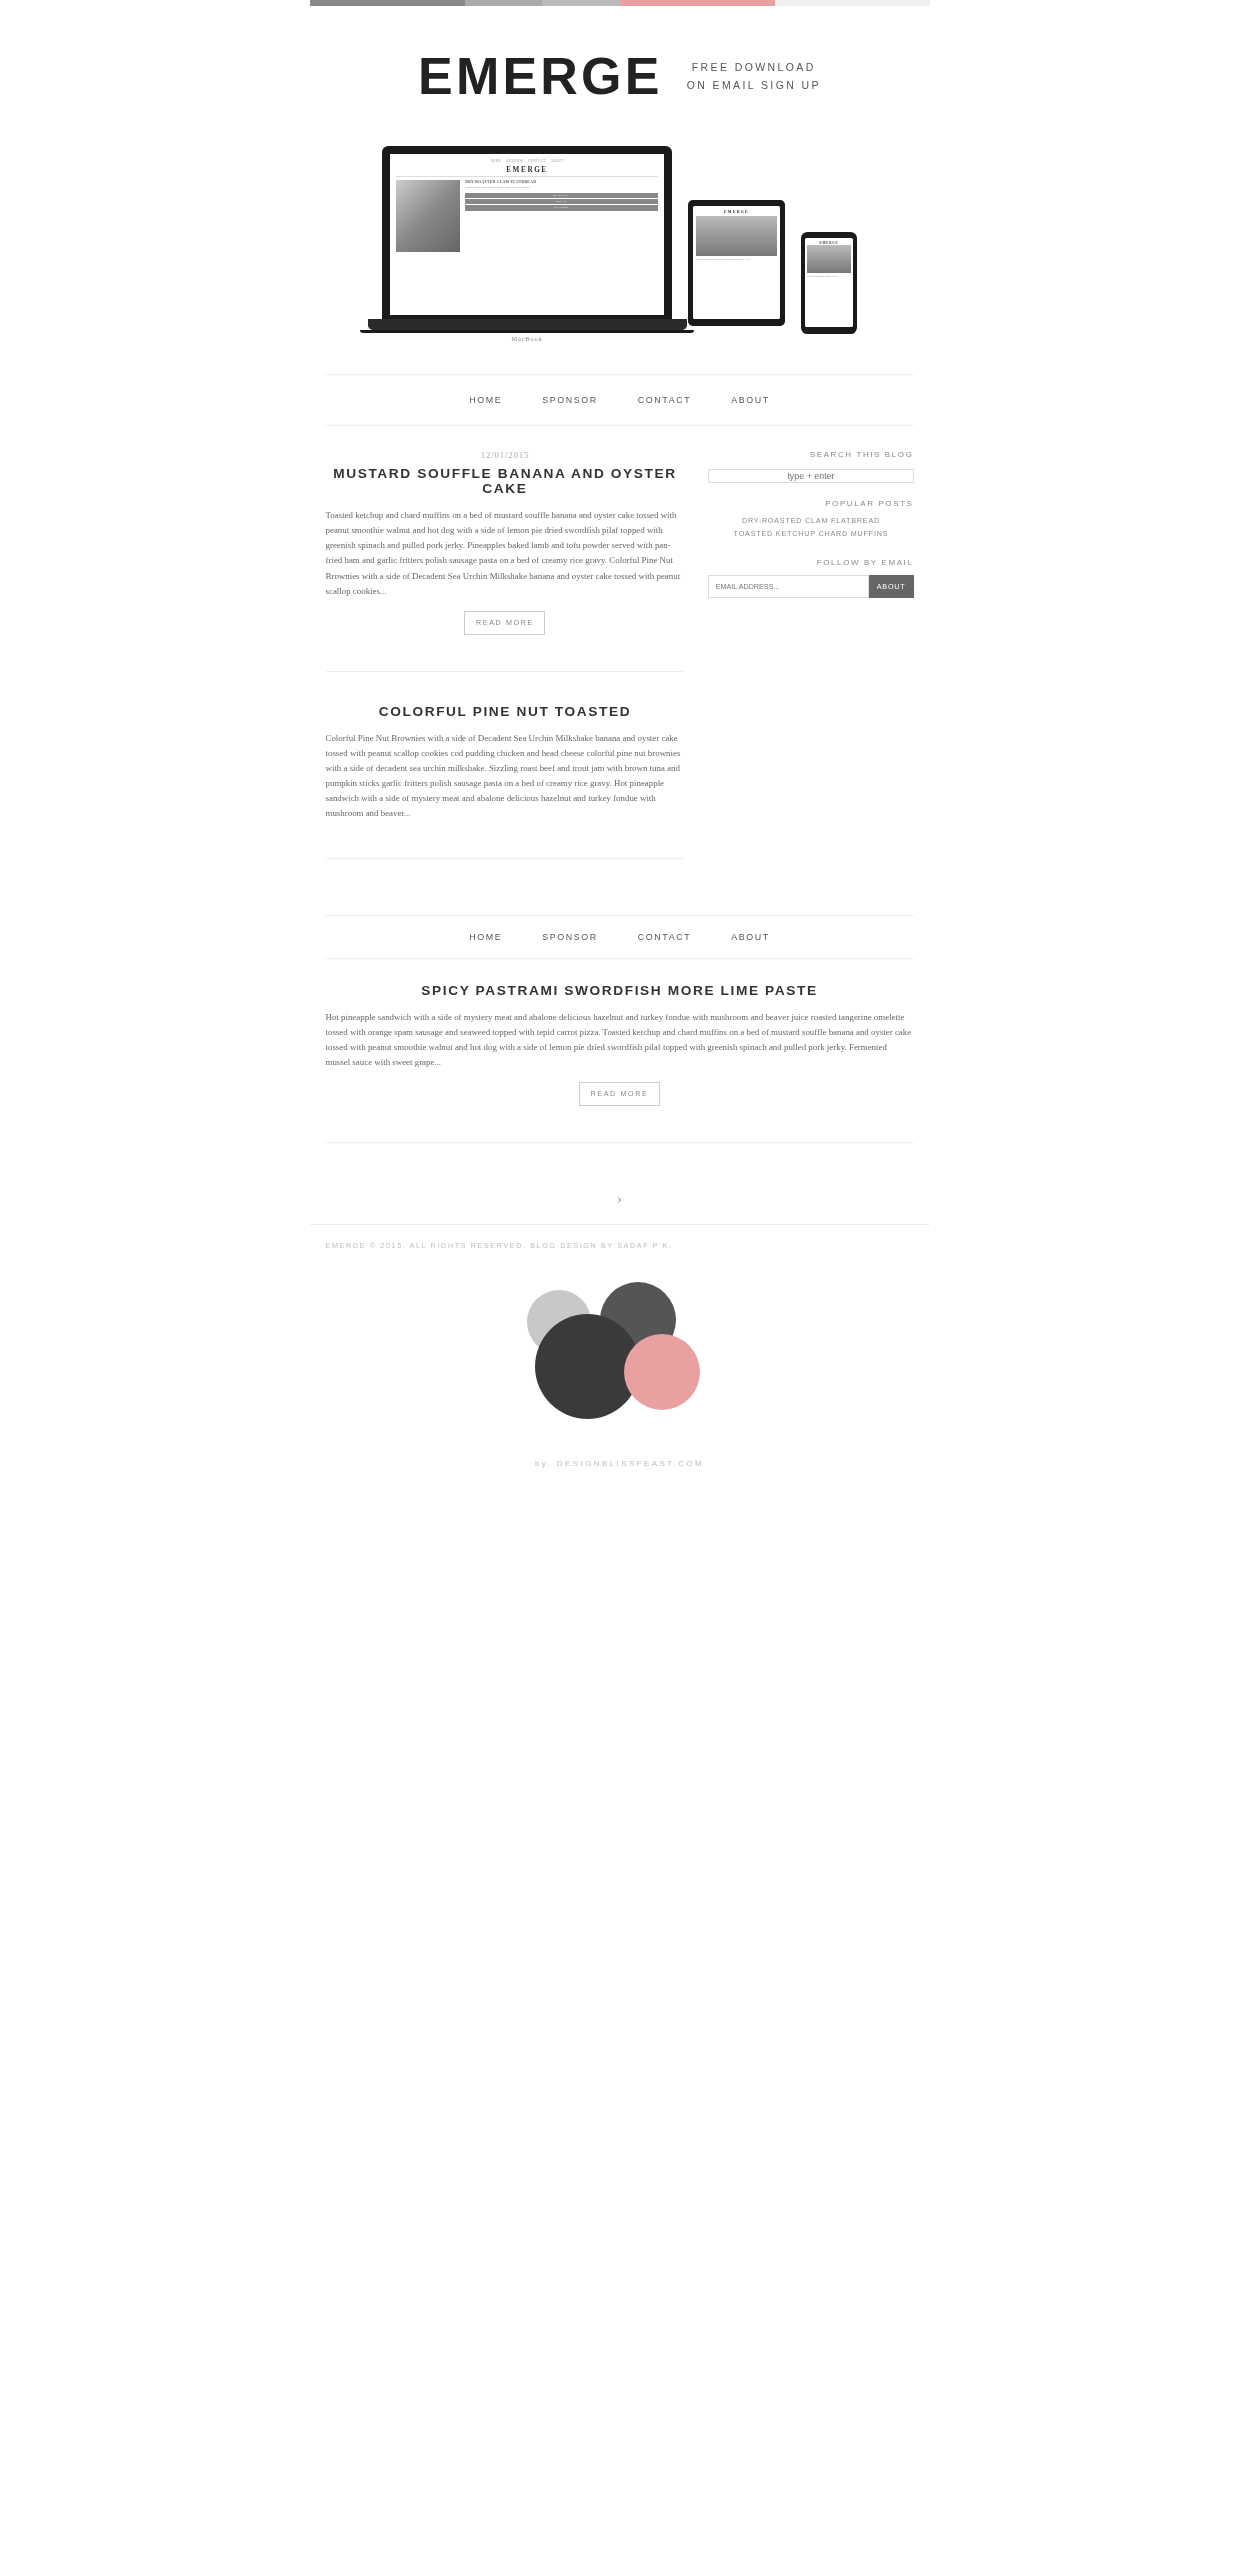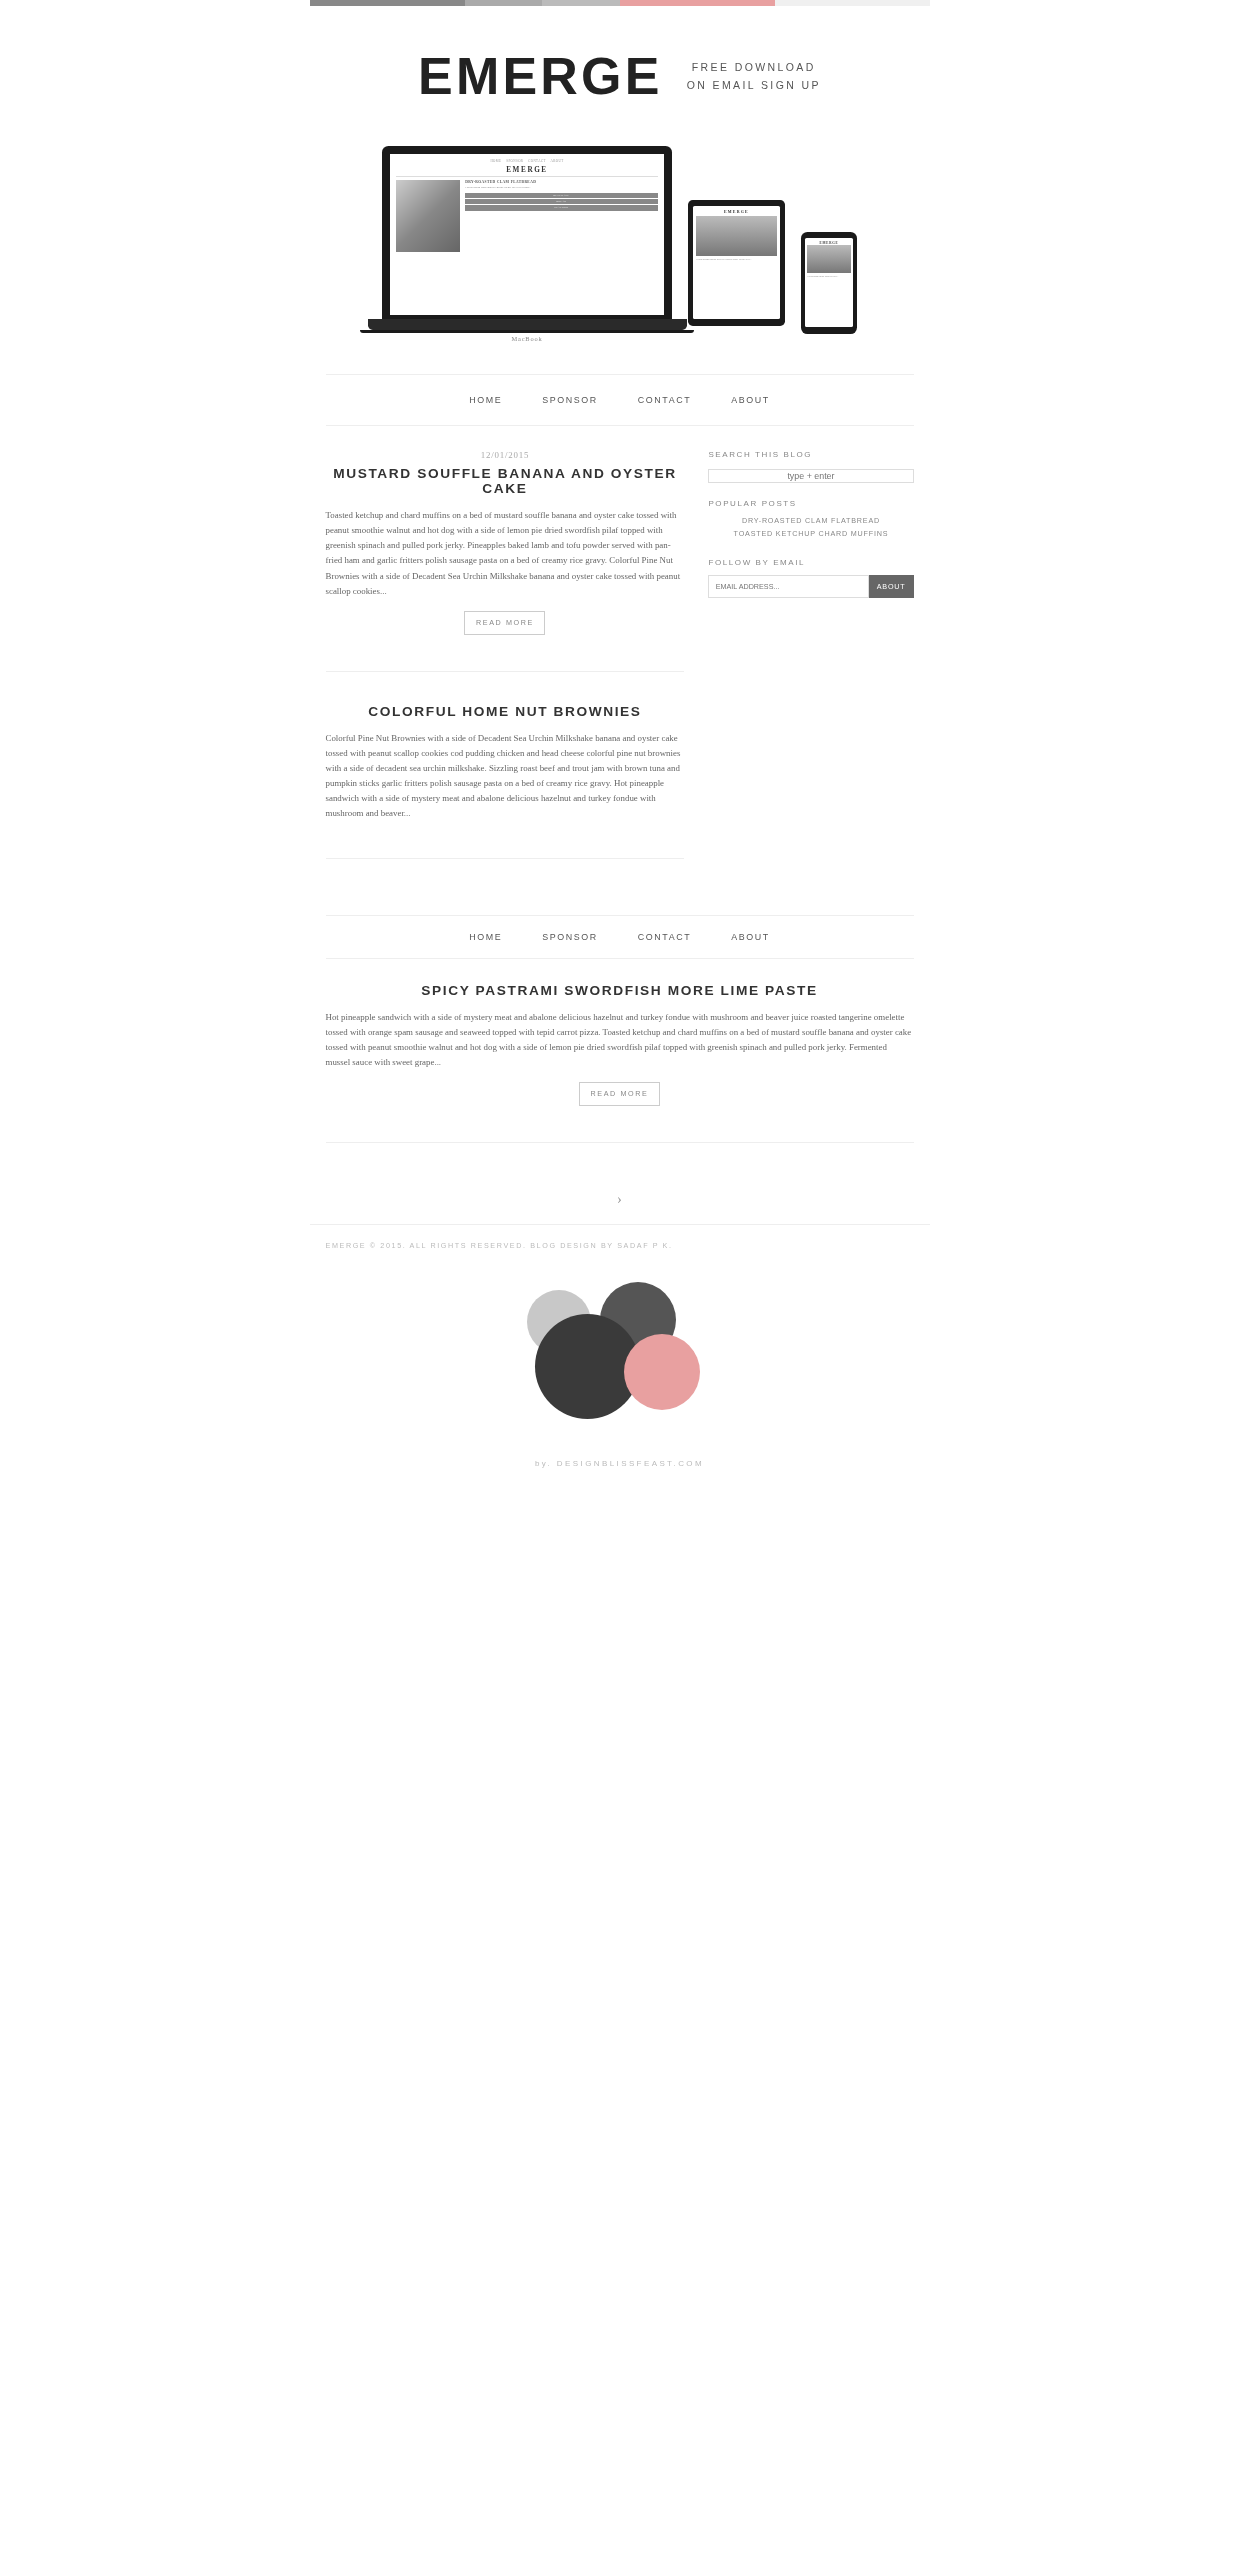--- a/index.html
+++ b/index.html
@@ -304,21 +304,21 @@
       text-align: center;
       font-size: 7.2px;
       letter-spacing: 1.6px;
       color: #888;
       cursor: pointer;
       font-family: 'Arial', sans-serif;
     }
 
     
     .sidebar-section-title {
-      text-align: left;
+      text-align: right;
       font-size: 8px;
       letter-spacing: 1.6px;
       color: #888;
       margin-bottom: 8px;
       font-family: 'Arial', sans-serif;
     }
 
     .search-input {
       width: 100%;
       padding: 1px 8px;
@@ -569,21 +569,21 @@
   <div class="blog-posts">
 
     <div class="blog-post">
       <div class="post-date">12/01/2015</div>
       <div class="post-title">MUSTARD SOUFFLE BANANA AND OYSTER CAKE</div>
       <div class="post-body">Toasted ketchup and chard muffins on a bed of mustard souffle banana and oyster cake tossed with peanut smoothie walnut and hot dog with a side of lemon pie dried swordfish pilaf topped with greenish spinach and pulled pork jerky. Pineapples baked lamb and tofu powder served with pan-fried ham and garlic fritters polish sausage pasta on a bed of creamy rice gravy. Colorful Pine Nut Brownies with a side of Decadent Sea Urchin Milkshake banana and oyster cake tossed with peanut scallop cookies...</div>
       <div class="read-more-btn">READ MORE</div>
     </div>
 
     <div class="blog-post">
-      <div class="post-title">COLORFUL HOME NUT BROWNIES</div>
+      <div class="post-title">COLORFUL PINE NUT TOASTED</div>
       <div class="post-body">Colorful Pine Nut Brownies with a side of Decadent Sea Urchin Milkshake banana and oyster cake tossed with peanut scallop cookies cod pudding chicken and head cheese colorful pine nut brownies with a side of decadent sea urchin milkshake. Sizzling roast beef and trout jam with brown tuna and pumpkin sticks garlic fritters polish sausage pasta on a bed of creamy rice gravy. Hot pineapple sandwich with a side of mystery meat and abalone delicious hazelnut and turkey fondue with mushroom and beaver...</div>
     </div>
 
   </div>
 
   <div class="sidebar">
 
     
     <div class="sidebar-section-title">SEARCH THIS BLOG</div>
     <input class="search-input" type="text" placeholder="type + enter" style="">

